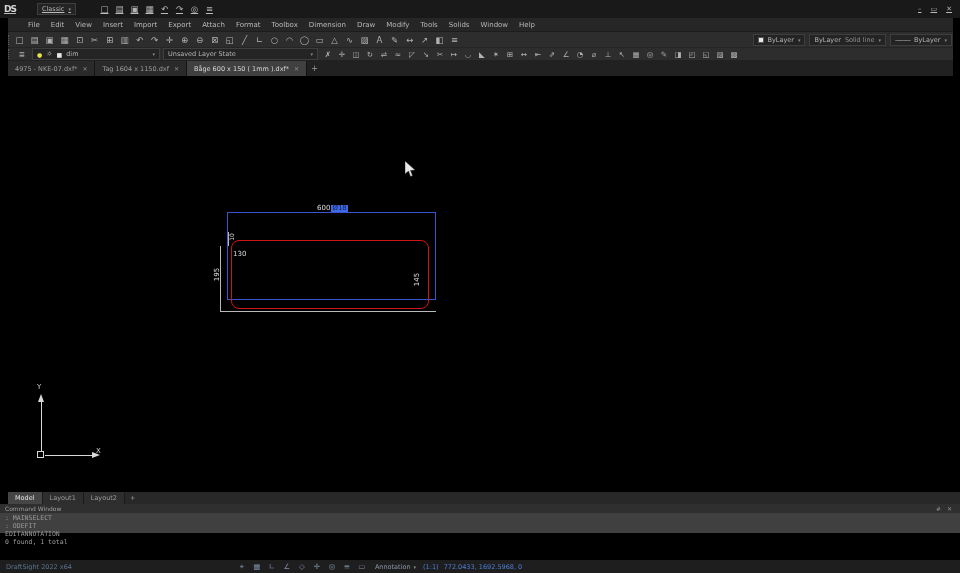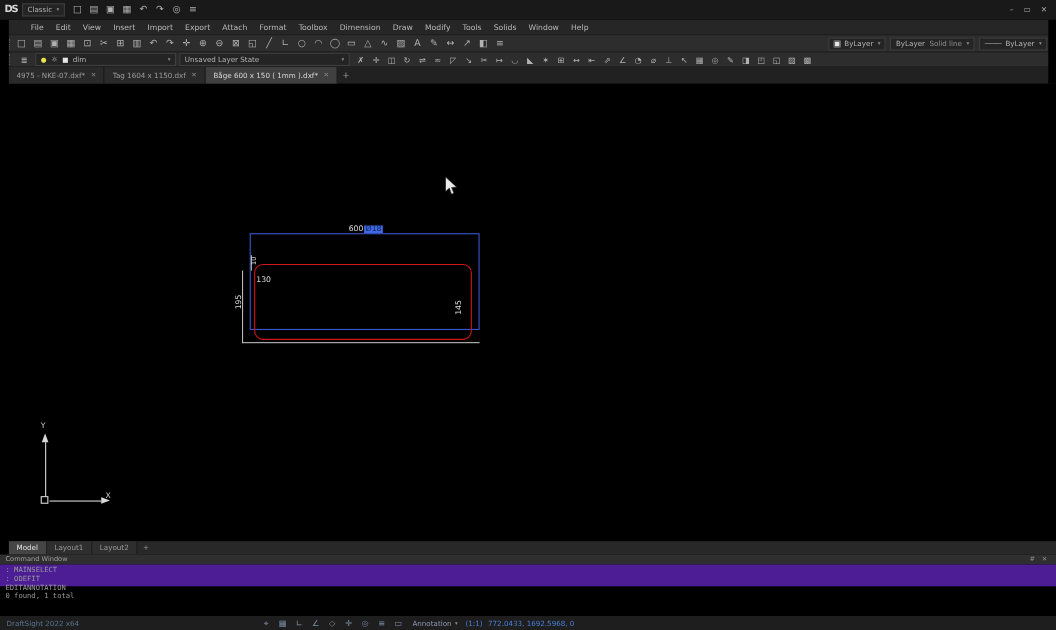--- a/index.html
+++ b/index.html
@@ -2,21 +2,21 @@
 <html><head>
 <meta charset="utf-8">
 <style>
   *{box-sizing:border-box;margin:0;padding:0;}
   html,body{width:960px;height:573px;overflow:hidden;}
   body{position:relative;background:#000;font-family:"DejaVu Sans",sans-serif;color:#bbb;}
   .bar{position:absolute;left:0;right:0;display:flex;align-items:center;}
   .abs{position:absolute;}
 
   
-  #titlebar{top:0;height:18px;background:#191919;padding:0 4px;gap:4px;z-index:10;}
+  #titlebar{top:0;height:18px;background:#191919;padding:0 4px;gap:21px;z-index:10;text-decoration:underline;}
   .logo{color:#d6d6d6;font-size:9px;font-weight:bold;letter-spacing:-1px;}
   .combo{display:flex;align-items:center;background:#242424;border:1px solid #3e3e3e;color:#b5b5b5;font-size:6.5px;height:12px;padding:0 4px;gap:4px;white-space:nowrap;}
   .caret{font-size:5px;color:#8a8a8a;}
   .ticons{display:flex;align-items:center;}
   .ticon{width:15px;height:13px;display:flex;align-items:center;justify-content:center;color:#b2b2b2;font-size:8.5px;cursor:default;}
   #window-title{position:absolute;left:120px;right:120px;top:0;height:18px;line-height:18px;text-align:center;font-size:6.5px;color:#8f8f8f;overflow:hidden;white-space:nowrap;}
   .winbtns{margin-left:auto;display:flex;gap:9px;color:#a8a8a8;font-size:7px;padding-right:4px;z-index:11;}
   .winbtns span{cursor:default;}
 
   
@@ -74,21 +74,21 @@
   
   #layout-tabs-row{top:492px;height:12px;background:#282828;padding-left:8px;font-size:6.5px;z-index:9;}
   #layout-tabs{display:flex;height:12px;}
   .ltab{padding:0 7px;display:flex;align-items:center;background:#2e2e2e;color:#9a9a9a;border-right:1px solid #1a1a1a;cursor:default;}
   .ltab.active{background:#454545;color:#e2e2e2;}
   .lplus{padding:0 5px;display:flex;align-items:center;color:#9a9a9a;}
 
   
   #cmd-header{top:504px;height:9px;background:#2f2f2f;font-size:6px;color:#a0a0a0;padding:0 5px;z-index:9;}
   #cmd-header .hicons{margin-left:auto;display:flex;gap:6px;color:#8f8f8f;font-size:6px;padding-right:3px;}
-  #cmd-body{position:absolute;top:513px;left:0;width:960px;height:20px;background:#4c1d95;font-family:"DejaVu Sans Mono",monospace;font-size:6.5px;color:#9a9a9a;padding:1px 5px;}
+  #cmd-body{position:absolute;top:513px;left:0;width:960px;height:20px;background:#404040;font-family:"DejaVu Sans Mono",monospace;font-size:6.5px;color:#9a9a9a;padding:1px 5px;}
   .cmd-line{height:8px;line-height:8px;white-space:pre;}
 
   
   #statusbar{top:560px;height:13px;background:#1e1e1e;font-size:6.5px;color:#5a7390;padding:0 6px;gap:7px;z-index:9;}
   .sicon{color:#7c8faa;font-size:7.5px;width:12px;text-align:center;cursor:default;}
   #status-icons{display:flex;gap:3px;align-items:center;}
   #annotation{color:#8a97a8;display:flex;gap:3px;align-items:center;}
   #scale-coords{display:flex;gap:5px;color:#4d7ed8;}
   #status-spacer1{width:150px;}
   #status-spacer2{flex:1;}

